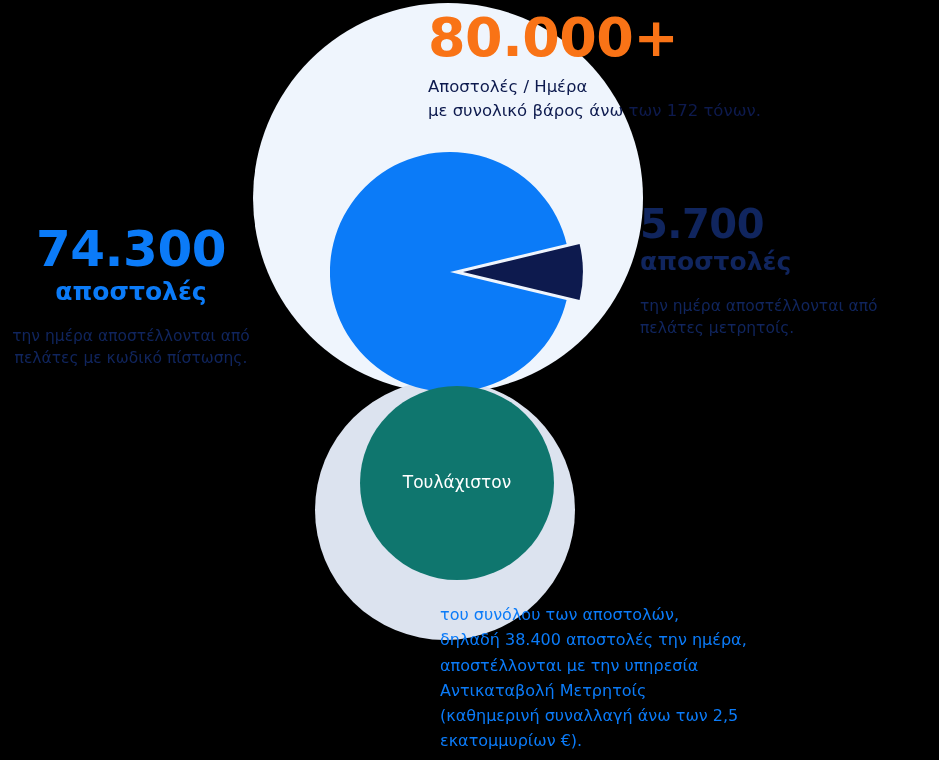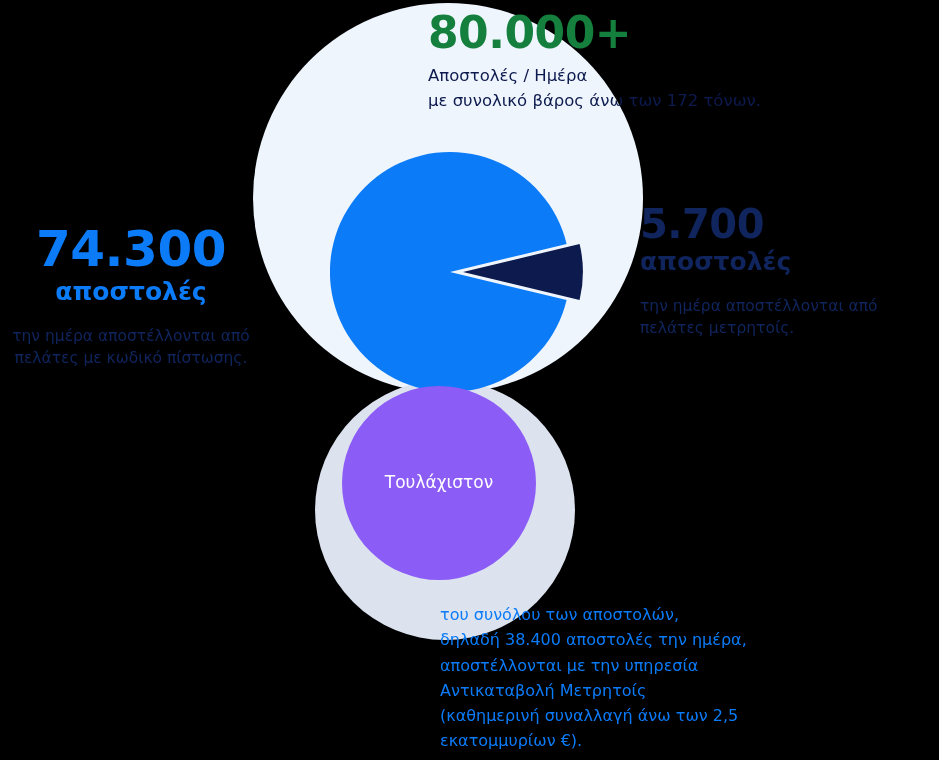--- a/index.html
+++ b/index.html
@@ -40,43 +40,43 @@
   }
   #pie-wrap {
     position: absolute;
     left: 330px;
     top: 152px;
     width: 260px;
     height: 244px;
   }
   #pie-svg { display: block; }
   #blue-circle {
-    left: 342px;
+    left: 360px;
     top: 386px;
     width: 194px;
     height: 194px;
-    background: #8b5cf6;
+    background: #0f766e;
     display: flex;
     flex-direction: column;
     align-items: center;
     justify-content: center;
   }
 
   
   .tblock { position: absolute; }
 
   #stat-top {
     left: 428px;
     top: 10px;
     width: 470px;
   }
   #stat-top .big {
-    font-size: 44px;
-    font-weight: 700;
-    color: #15803d;
+    font-size: 54px;
+    font-weight: 700;
+    color: #f97316;
     line-height: 1.05;
     letter-spacing: -0.5px;
   }
   #stat-top .para {
     margin-top: 8px;
     font-size: 16.5px;
     color: #0d1a4e;
     line-height: 1.5;
   }
 

